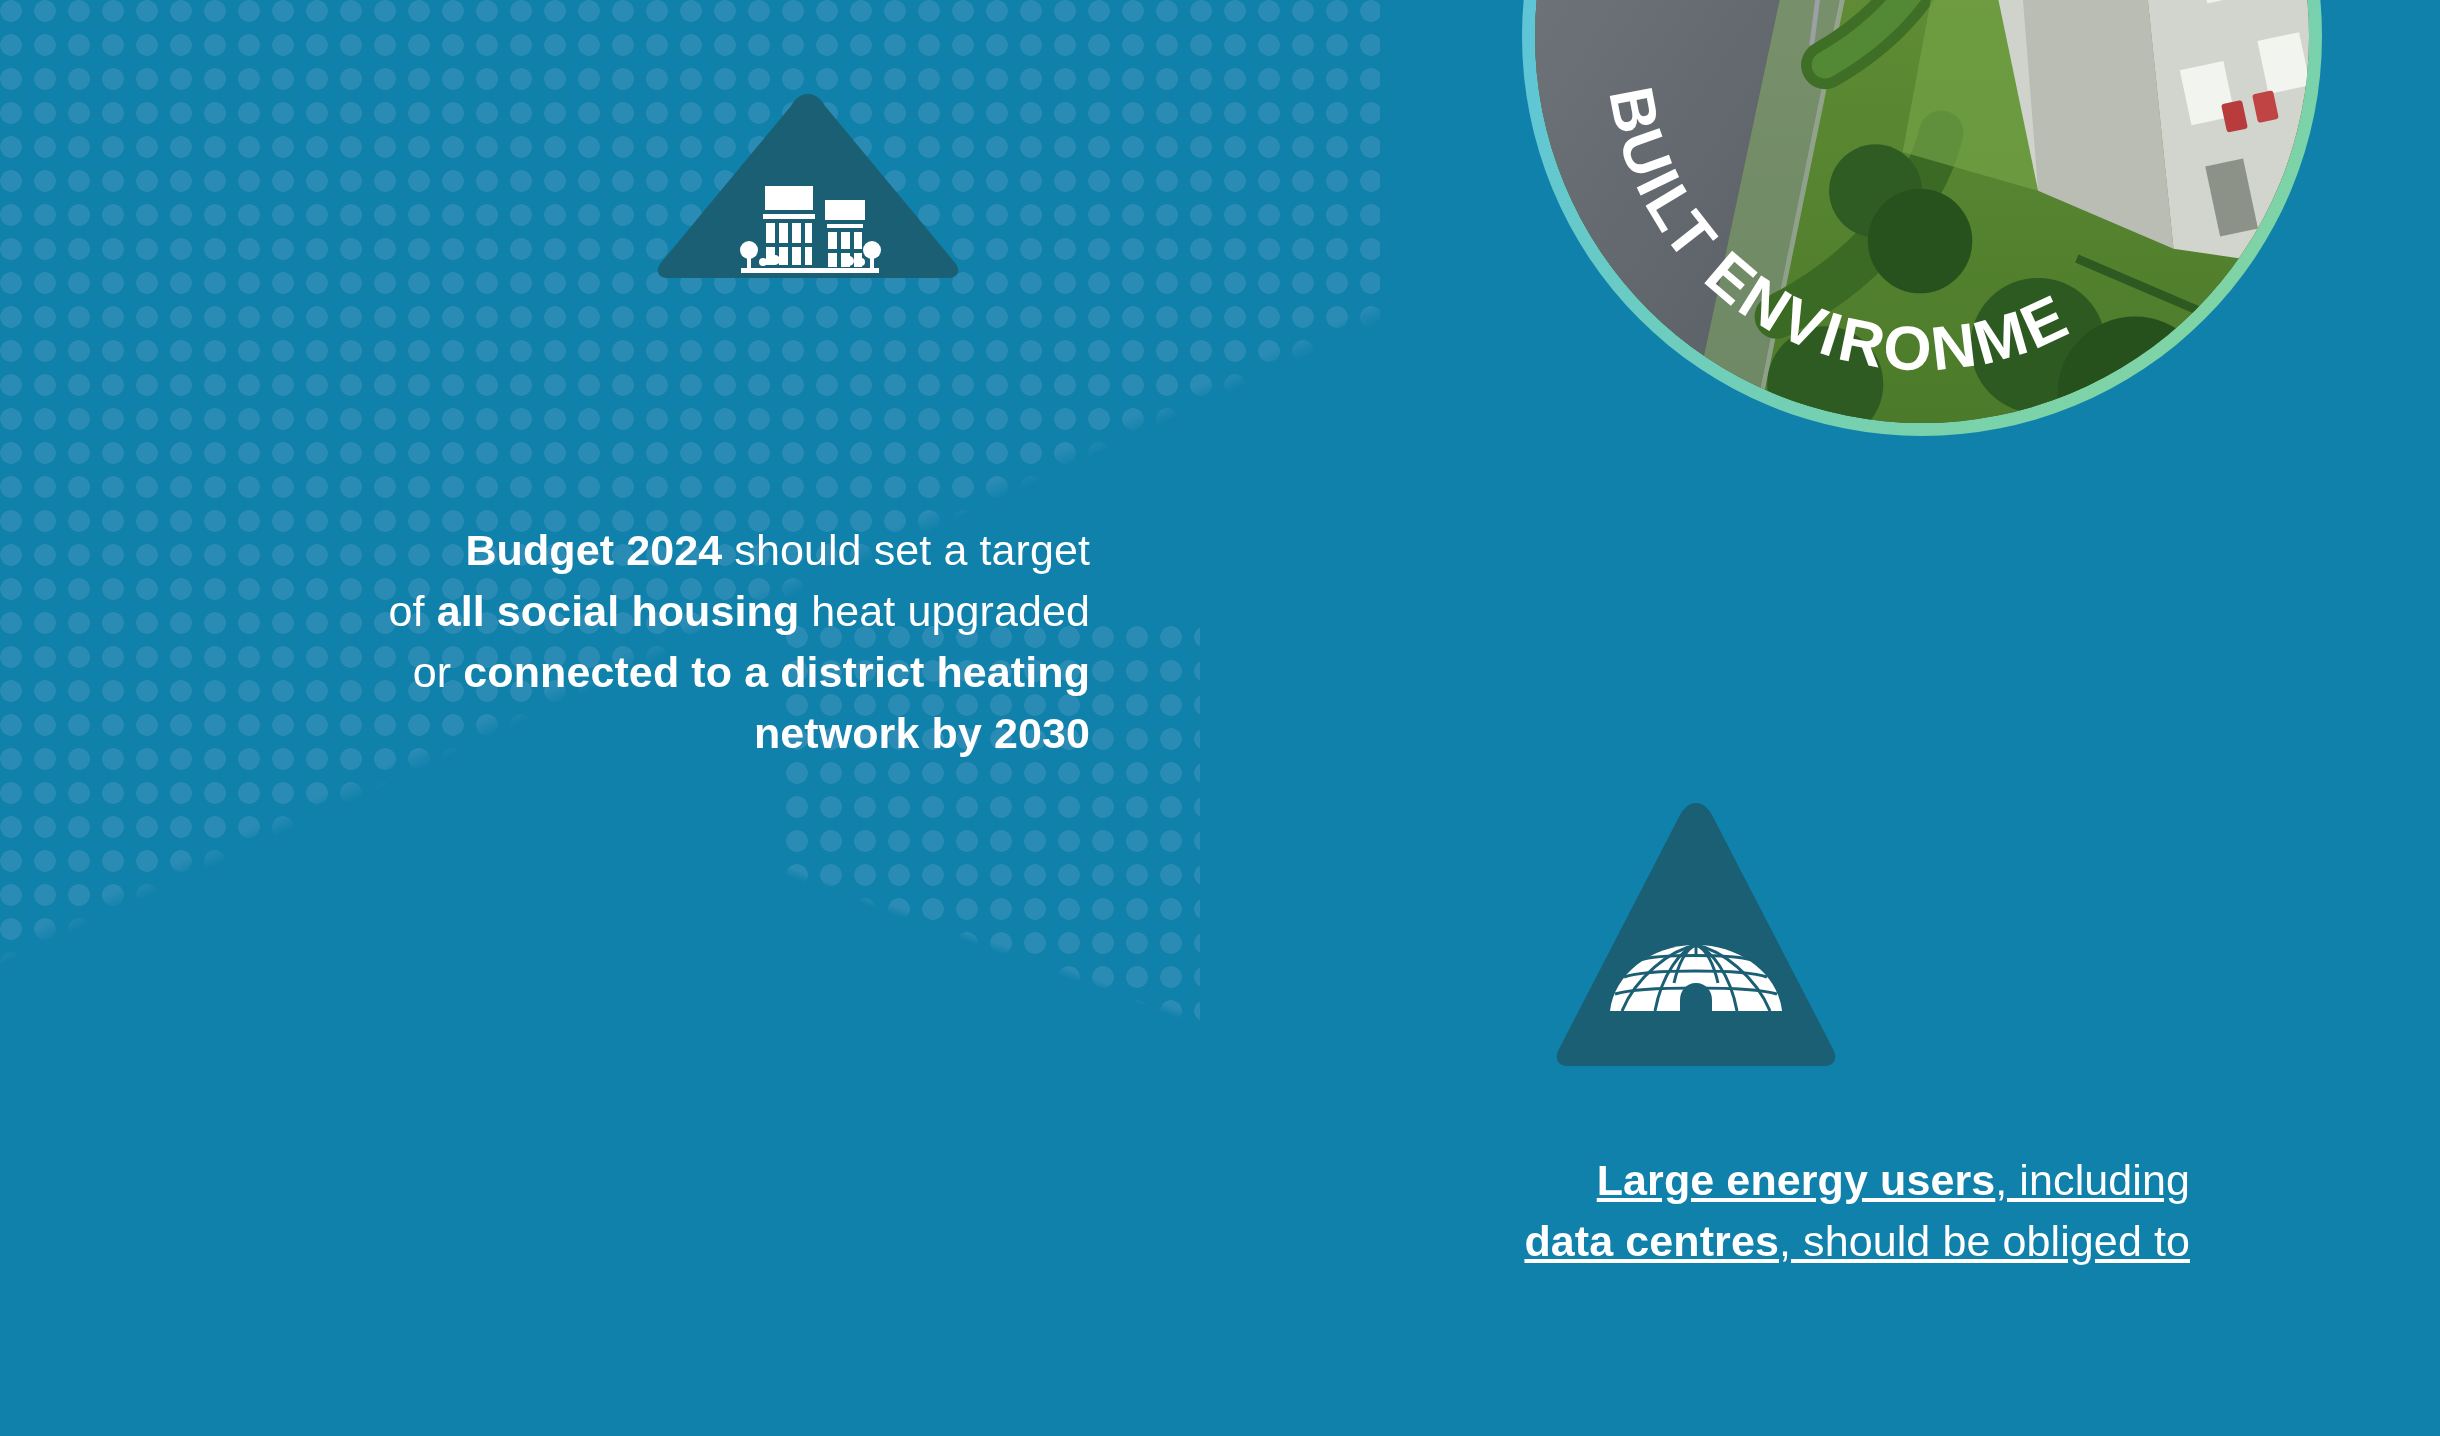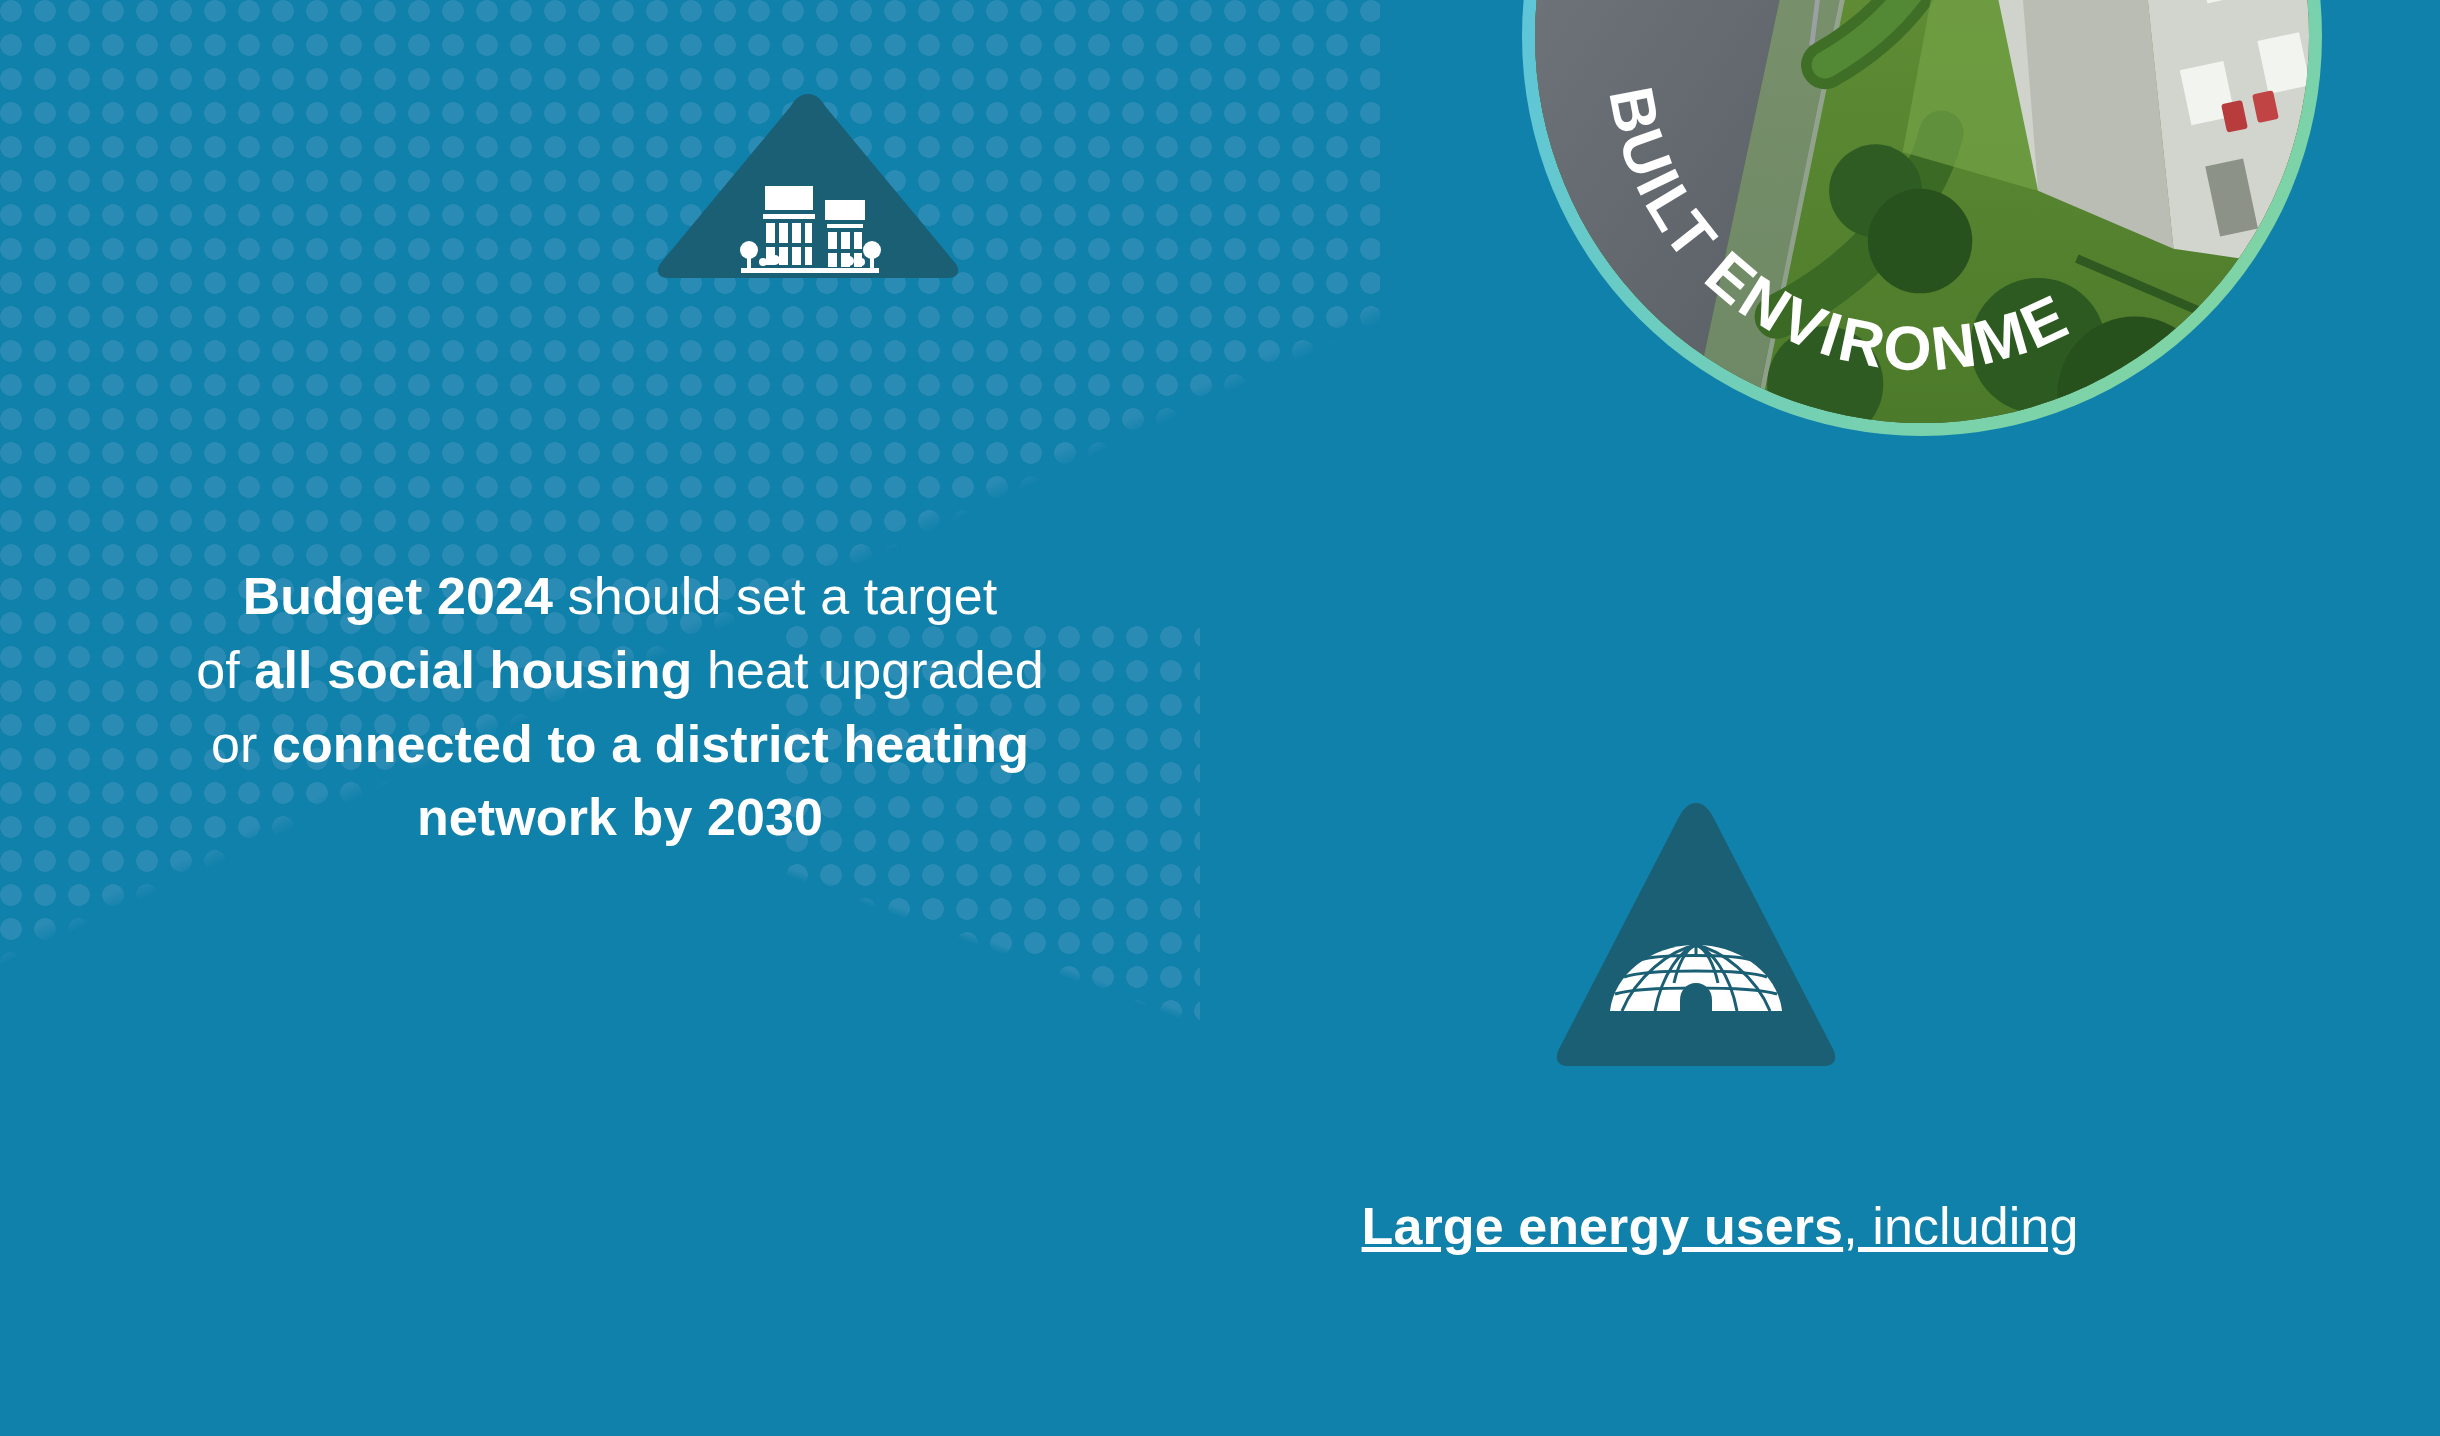--- a/index.html
+++ b/index.html
@@ -43,27 +43,26 @@
   }
 
   
   .tri{position:absolute;}
   .tri svg{display:block;}
 
   
   .msg{
     position:absolute;
     color:#ffffff;
-    text-align:center;
+    text-align:right;
     line-height:1.42;
-    font-size:52px;
+    font-size:43px;
     font-weight:400;
     letter-spacing:.1px;
     text-shadow:0 0 1px rgba(0,0,0,.06);
-    margin-top:40px;
   }
   .msg b{font-weight:700;}
   .msg .ln{display:block;white-space:nowrap;}
 
   #msg-housing{ left:150px; top:520px; width:940px; }
   #msg-heat{ left:1250px; top:1150px; width:940px;text-decoration:underline; }
 
   
   .badge{
     position:absolute;
@@ -169,20 +168,21 @@
 
   <div class="msg" id="msg-housing">
       <span class="ln"><b>Budget 2024</b><span> should set a target</span></span>
       <span class="ln"><span>of </span><b>all social housing</b><span> heat upgraded</span></span>
       <span class="ln"><span>or </span><b>connected to a district heating</b></span>
       <span class="ln"><b>network by 2030</b></span>
     </div>
 
   <div class="msg" id="msg-heat">
       <span class="ln"><b>Large energy users</b><span>, including</span></span>
+      <span class="ln"><b>data centres</b><span>, should be obliged to</span></span>
     </div>
 
   <div class="badge">
     <div class="badge-ring"></div>
     <div class="badge-photo">
       <svg viewBox="0 0 800 800" preserveAspectRatio="xMidYMid slice">
         <defs>
           <linearGradient id="roadG" x1="0" y1="0" x2="1" y2="1">
             <stop offset="0%" stop-color="#7c8288"></stop>
             <stop offset="100%" stop-color="#565c61"></stop>

